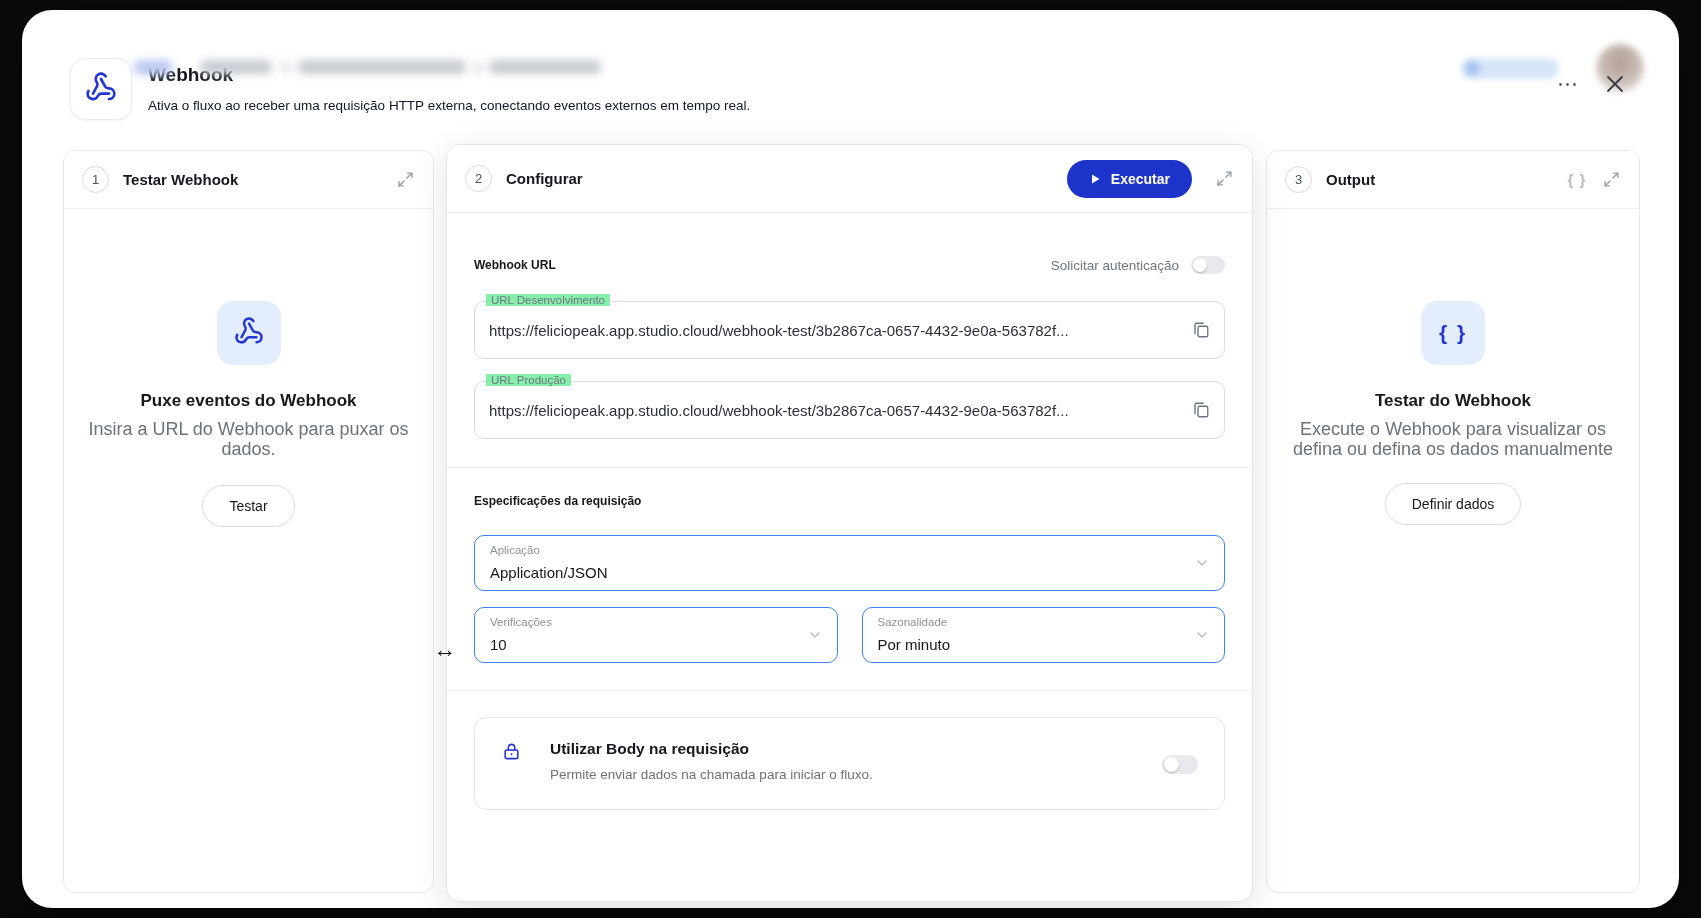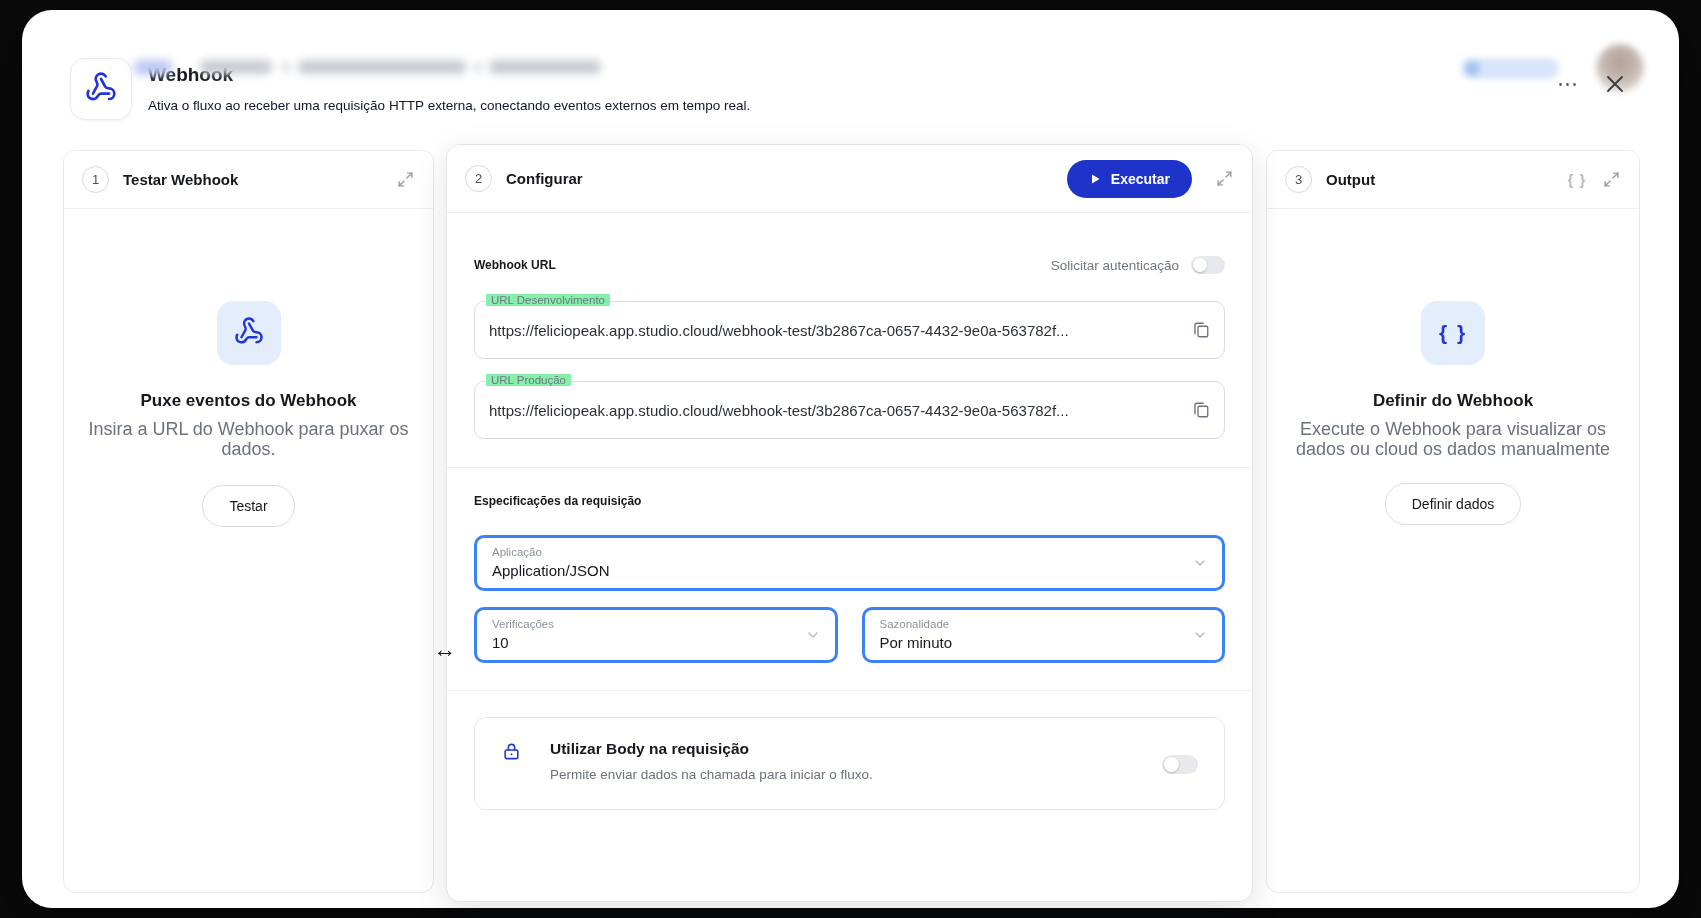--- a/index.html
+++ b/index.html
@@ -121,21 +121,21 @@
     position:absolute; top:-8px; left:11px; padding:0 5px; background:#86efac;
     font-size:11.5px; color:#707680;
   }
   .url-value { flex:1; font-size:15px; color:#2b3037; white-space:nowrap; overflow:hidden; }
   .copy-btn { width:18px; height:18px; cursor:pointer; flex:0 0 auto; margin-left:10px; }
 
   .divider { margin:28px -27px 0; height:1px; background:#edeff2; }
   .specs-title { margin-top:26px; }
 
   .select-field {
-    position:relative; height:56px; border:3px solid #3b82f6; border-radius:10px;
+    position:relative; height:56px; border:1px solid #3b82f6; border-radius:10px;
     background:#fff; cursor:pointer;
   }
   .select-app { margin-top:27px; }
   .select-row { margin-top:16px; display:flex; gap:24px; }
   .select-row .select-field { flex:1; }
   .sel-label { position:absolute; top:8px; left:15px; font-size:11.5px; color:#8b919a; }
   .sel-value { position:absolute; bottom:9px; left:15px; font-size:15px; color:#15181d; }
   .sel-chevron { position:absolute; right:14px; top:50%; margin-top:-8px; width:16px; height:16px; }
 
   .divider2 { margin:27px -27px 0; height:1px; background:#edeff2; }
@@ -353,24 +353,24 @@
             <path d="M21 3l-7 7"></path>
             <path d="M9 21H3v-6"></path>
             <path d="M3 21l7-7"></path>
         </svg>
       </div>
     </div>
     <div class="empty-col">
       <div class="empty-iconbox">
         <span class="braces-blue">{ }</span>
       </div>
-      <div class="empty-title">Definir do Webhook</div>
+      <div class="empty-title">Testar do Webhook</div>
       <div class="empty-sub">
         <div>Execute o Webhook para visualizar os</div>
-        <div>dados ou cloud os dados manualmente</div>
+        <div>defina ou defina os dados manualmente</div>
       </div>
       <button class="pill-btn" style="margin-top:24px;">Definir dados</button>
     </div>
   </div>
 
 </div>
 
 <div class="resize-cursor">↔</div>
 
 </body></html>

